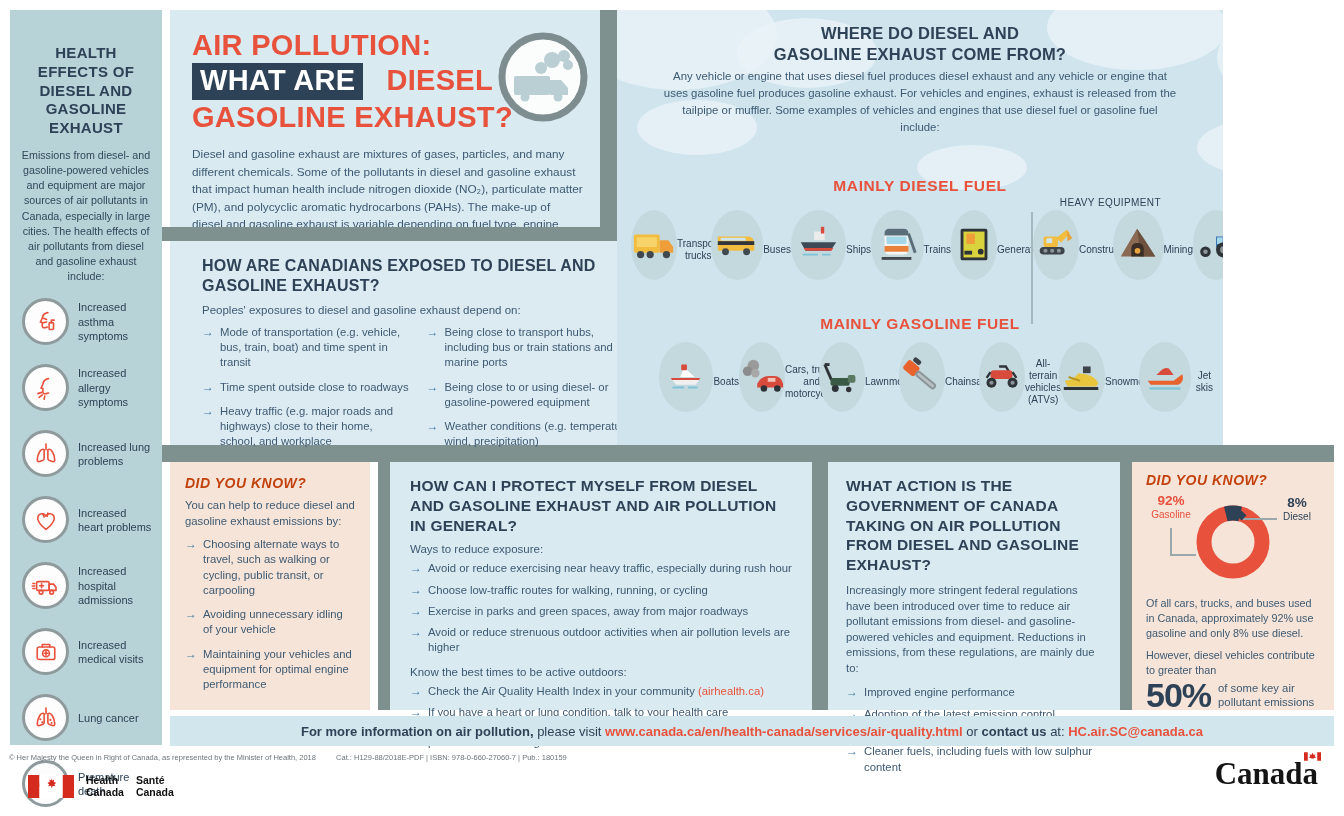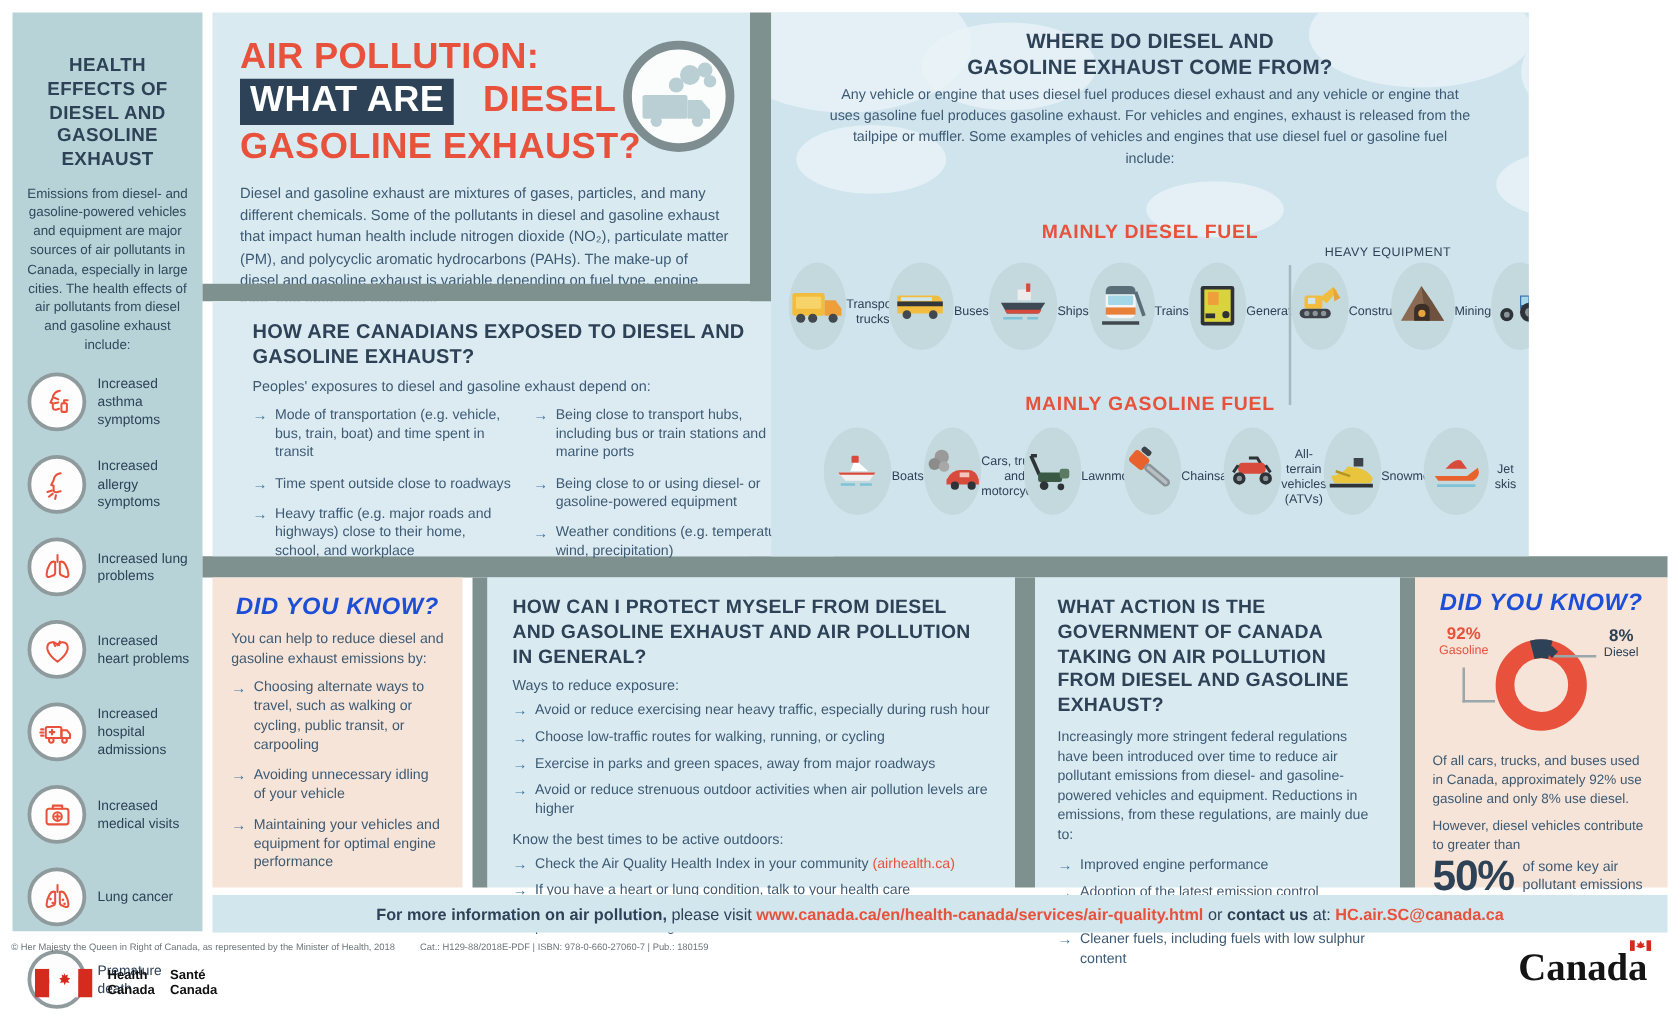--- a/index.html
+++ b/index.html
@@ -47,21 +47,21 @@
   .v-cell{width:80px;display:flex;flex-direction:row;align-items:center}
   .v-ell{width:62px;height:70px;border-radius:50%;background:#c3d9de;display:flex;align-items:center;justify-content:center}
   .v-label{font-size:10px;color:#2e4257;text-align:center;margin-top:9px;line-height:1.2}
   .v-div{width:2px;height:112px;background:#a4b8be;margin-top:2px;flex:none}
   
   .peach{background:#f6e4d8;box-sizing:border-box}
   #dyk1{left:170px;top:462px;width:200px;height:248px;padding:13px 15px}
   #protect{left:390px;top:462px;width:422px;height:248px;background:#d9eaf1;box-sizing:border-box;padding:14px 20px}
   #action{left:828px;top:462px;width:292px;height:248px;background:#d9eaf1;box-sizing:border-box;padding:14px 18px}
   #dyk2{left:1132px;top:462px;width:202px;height:248px;padding:10px 14px}
-  .dyk-title{font-size:19px;font-weight:bold;font-style:italic;color:#1d4ed8;text-align:center;letter-spacing:.5px;margin-bottom:7px}
+  .dyk-title{font-size:14px;font-weight:bold;font-style:italic;color:#c2410c;text-align:left;letter-spacing:.5px;margin-bottom:7px}
   .sm{font-size:11.3px;line-height:1.38;color:#3d5a73}
   .lnk{color:#e8513b}
   .b-h2{font-size:15.5px;font-weight:bold;color:#2e4257;line-height:1.28;letter-spacing:.2px}
   #protect .bl{margin-bottom:6px}
   #action .bl{margin-bottom:7px}
   
   .chart-zone{position:relative;height:102px;margin:2px 0 4px}
   #donut-svg{position:absolute;left:47px;top:12px}
   .cl-lab{position:absolute;text-align:center;line-height:1.1}
   .cl-pct{font-size:13.5px;font-weight:bold}

